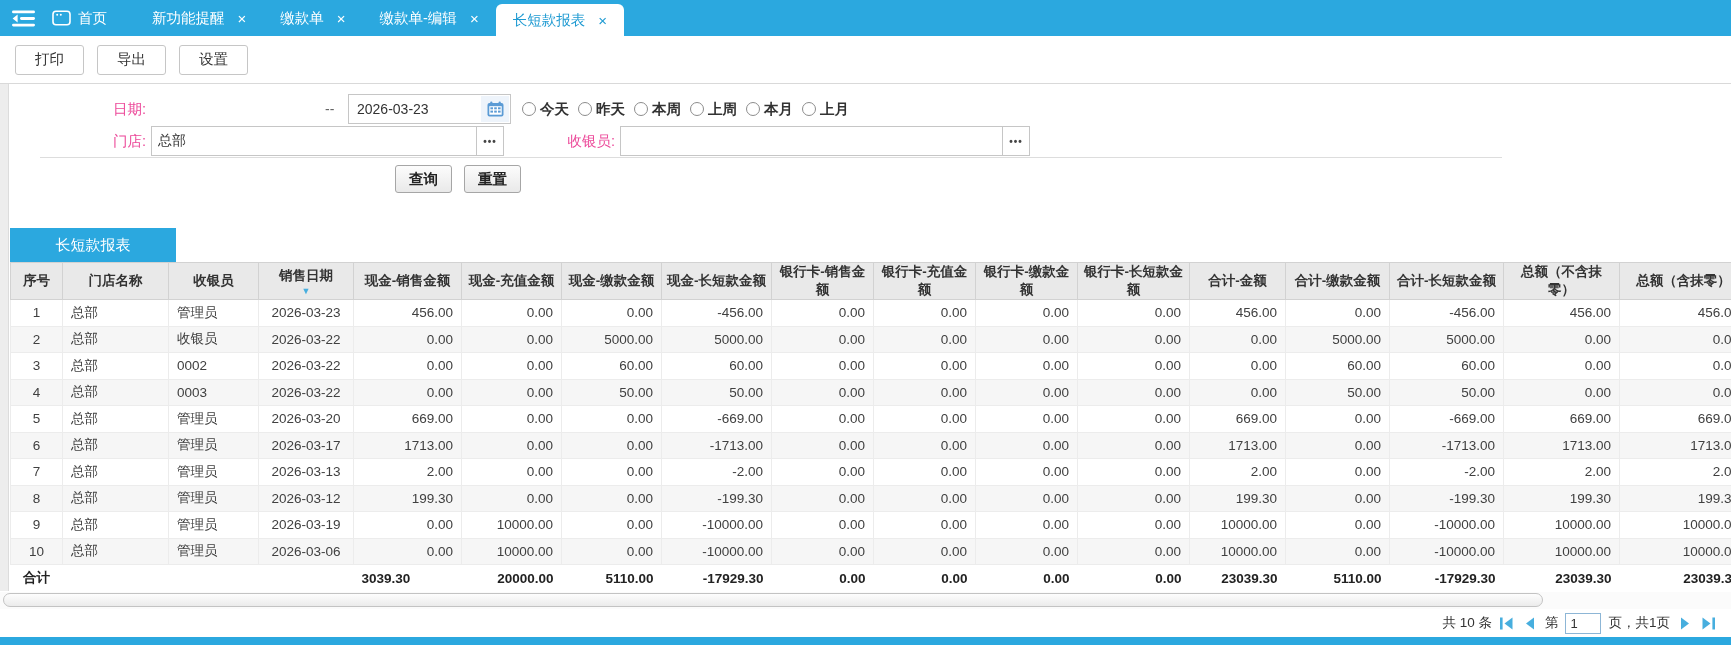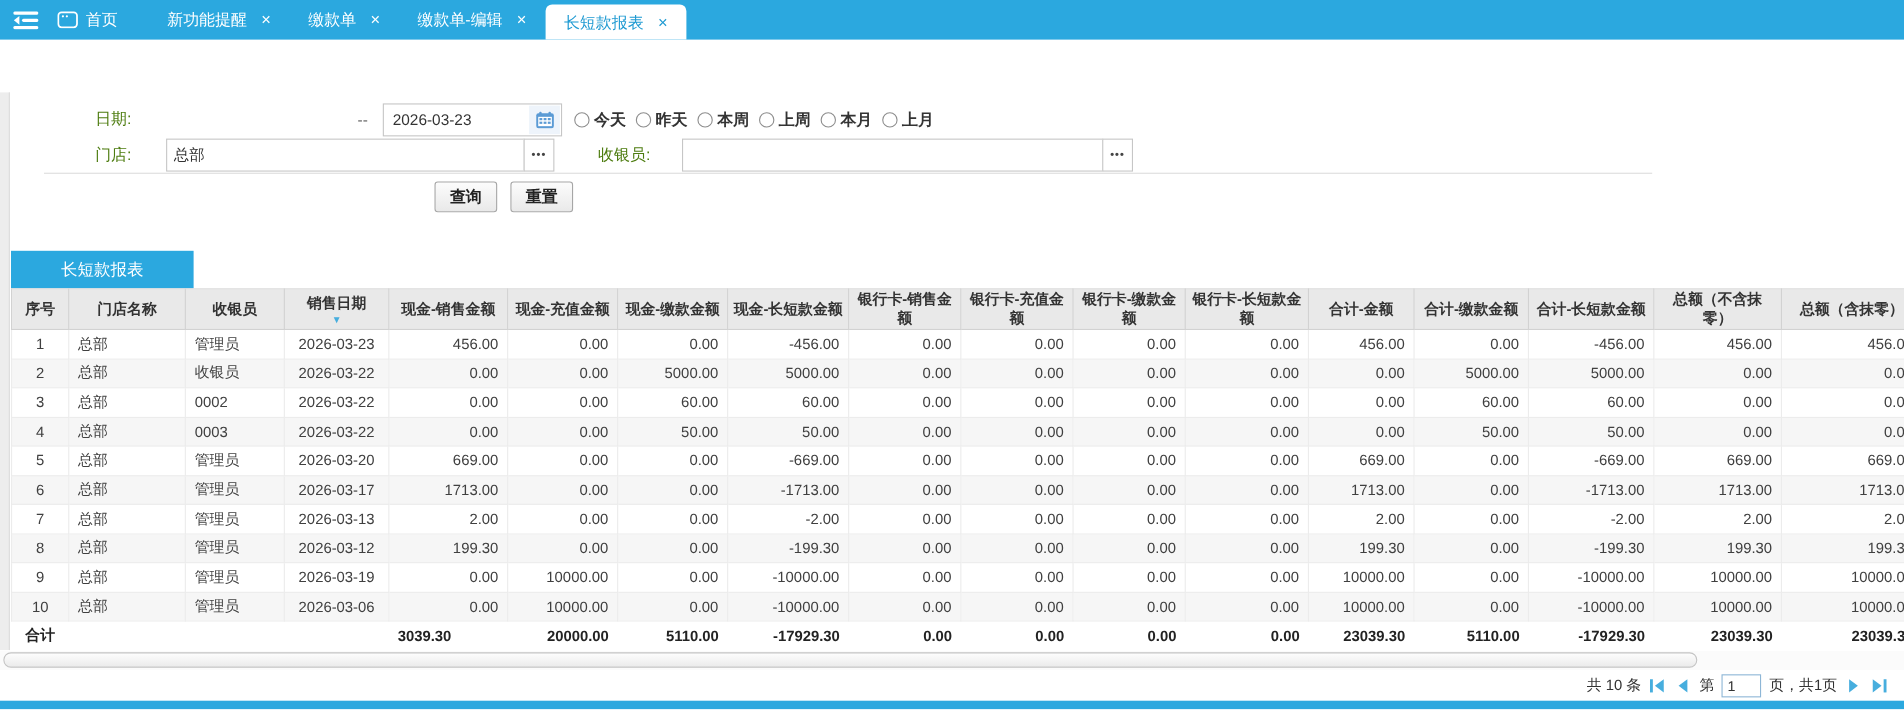--- a/index.html
+++ b/index.html
@@ -19,21 +19,21 @@
 
   
   .left-strip { position:absolute; top:84px; left:0; width:9px; height:507px; background:#ededed; border-right:1px solid #dcdcdc; }
 
   
   .toolbar { position:absolute; top:36px; left:0; width:1731px; height:48px; background:#fff; border-bottom:1px solid #d9d9d9; display:flex; align-items:center; gap:13px; padding-left:15px; }
   .tool-btn { height:30px; padding:0 19px; background:#fff; border:1px solid #c6c6c6; border-radius:3px; font-size:14.5px; color:#333; cursor:pointer; font-family:inherit; }
 
   
   .filter-area { position:absolute; top:84px; left:10px; width:1721px; height:144px; background:#fff; }
-  .flabel { position:absolute; font-size:14.5px; color:#4d7c0f; line-height:30px; text-align:center; }
+  .flabel { position:absolute; font-size:14.5px; color:#ec4899; line-height:30px; text-align:right; }
   .txt-input { position:absolute; height:30px; border:1px solid #c6c6c6; background:#fff; font-size:14px; color:#333; padding:0 6px; font-family:inherit; }
   .date-wrap { position:absolute; height:30px; }
   .date-wrap input { width:100%; height:30px; border:1px solid #c6c6c6; background:#fff; font-size:14px; color:#333; padding:0 34px 0 8px; font-family:inherit; }
   .cal-btn { position:absolute; right:2px; top:2px; width:28px; height:26px; background:#eef4fb; border:none; display:flex; align-items:center; justify-content:center; cursor:pointer; }
   .range-sep { position:absolute; font-size:14px; color:#666; line-height:30px; }
   .radio-group { position:absolute; left:512px; top:10px; height:30px; display:flex; align-items:center;font-weight:bold; }
   .radio-item { display:flex; align-items:center; gap:4px; margin-right:9px; font-size:14.5px; cursor:pointer; }
   .radio-circle { width:14px; height:14px; border:1px solid #8d8d8d; border-radius:50%; background:#fff; display:inline-block; }
   .lookup-btn { position:absolute; height:30px; width:28px; background:#fff; border:1px solid #c6c6c6; font-size:10px; letter-spacing:1px; font-weight:bold; color:#444; cursor:pointer; }
   .filter-divider { position:absolute; top:73px; left:30px; width:1462px; border-top:1px solid #ddd; }
@@ -101,20 +101,25 @@
           <span>缴款单-编辑</span>
           <span class="tab-close">×</span>
         </div>
         <div class="top-tab active">
           <span>长短款报表</span>
           <span class="tab-close">×</span>
         </div>
       </div>
   </div>
 
+  <div class="toolbar">
+    <button class="tool-btn">打印</button>
+    <button class="tool-btn">导出</button>
+    <button class="tool-btn">设置</button>
+  </div>
 
   <div class="left-strip"></div>
 
   <div class="filter-area">
     <span class="flabel" style="left:50px; top:10px; width:86px;">日期:</span>
     <span class="range-sep" style="left:315px; top:10px;">--</span>
     <span class="date-wrap" style="left:338px; top:10px; width:163px;">
       <input value="2026-03-23" style="">
       <span class="cal-btn">
         <svg width="17" height="16" viewBox="0 0 17 16">

